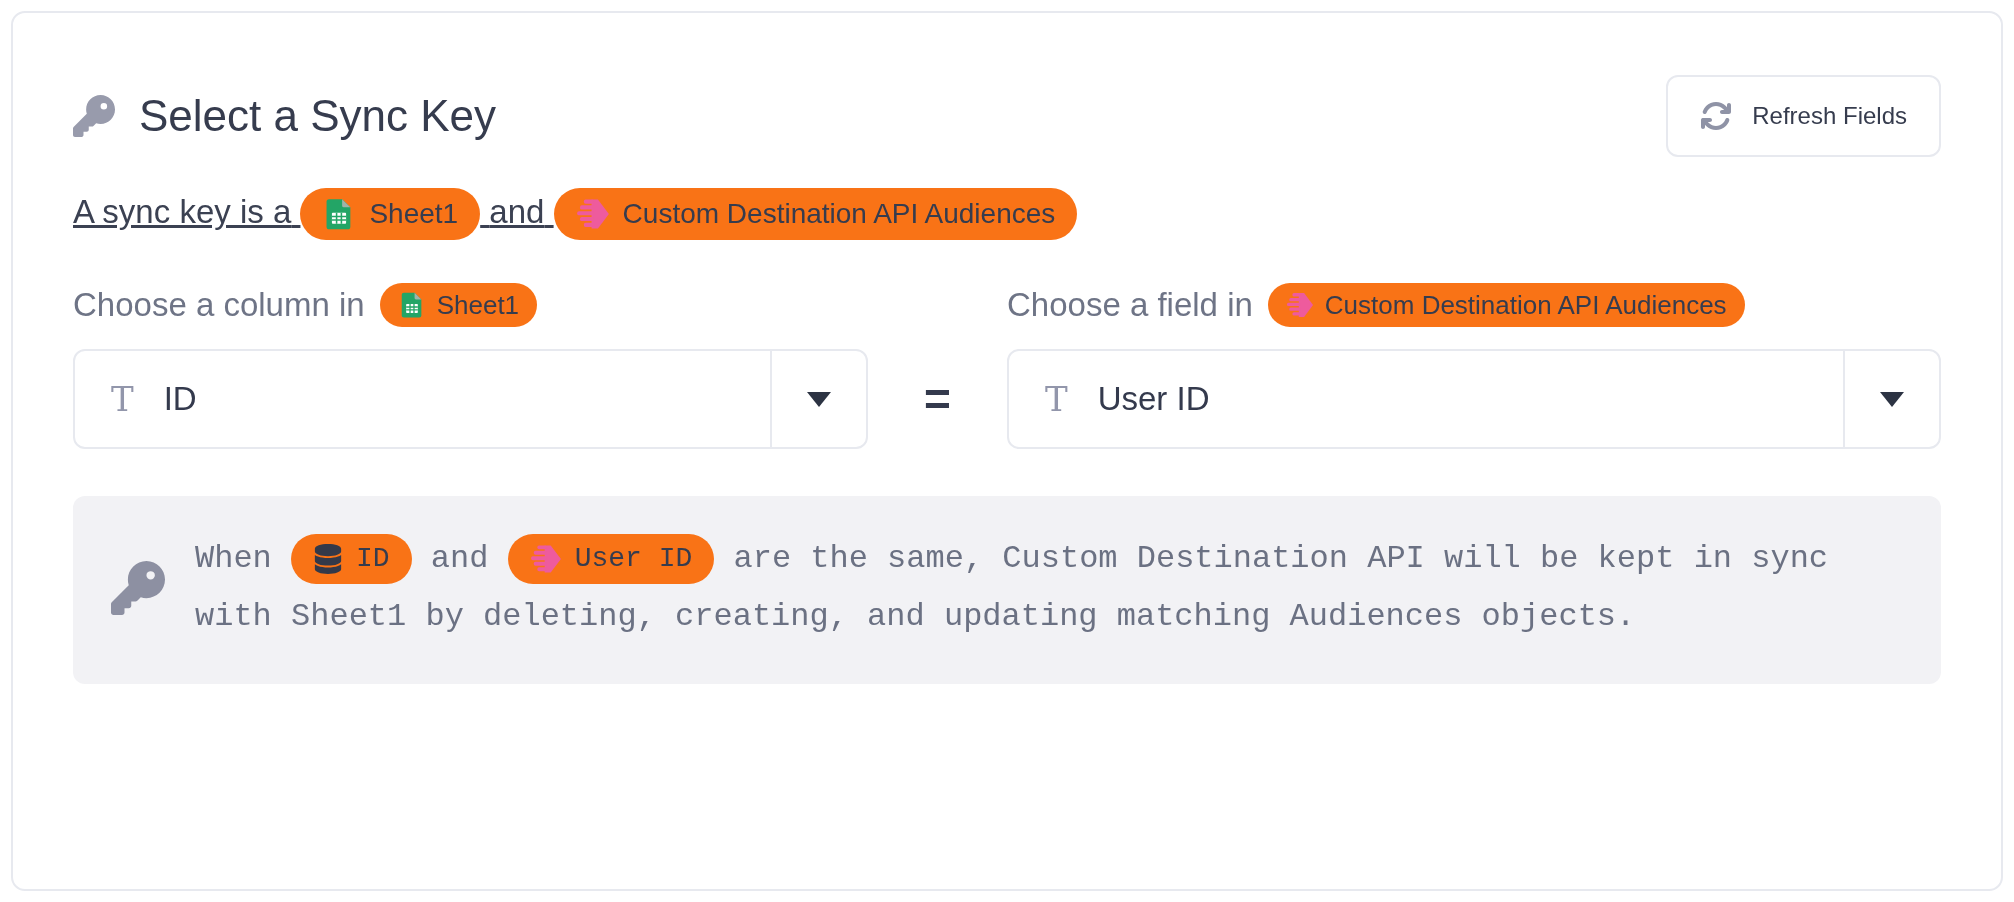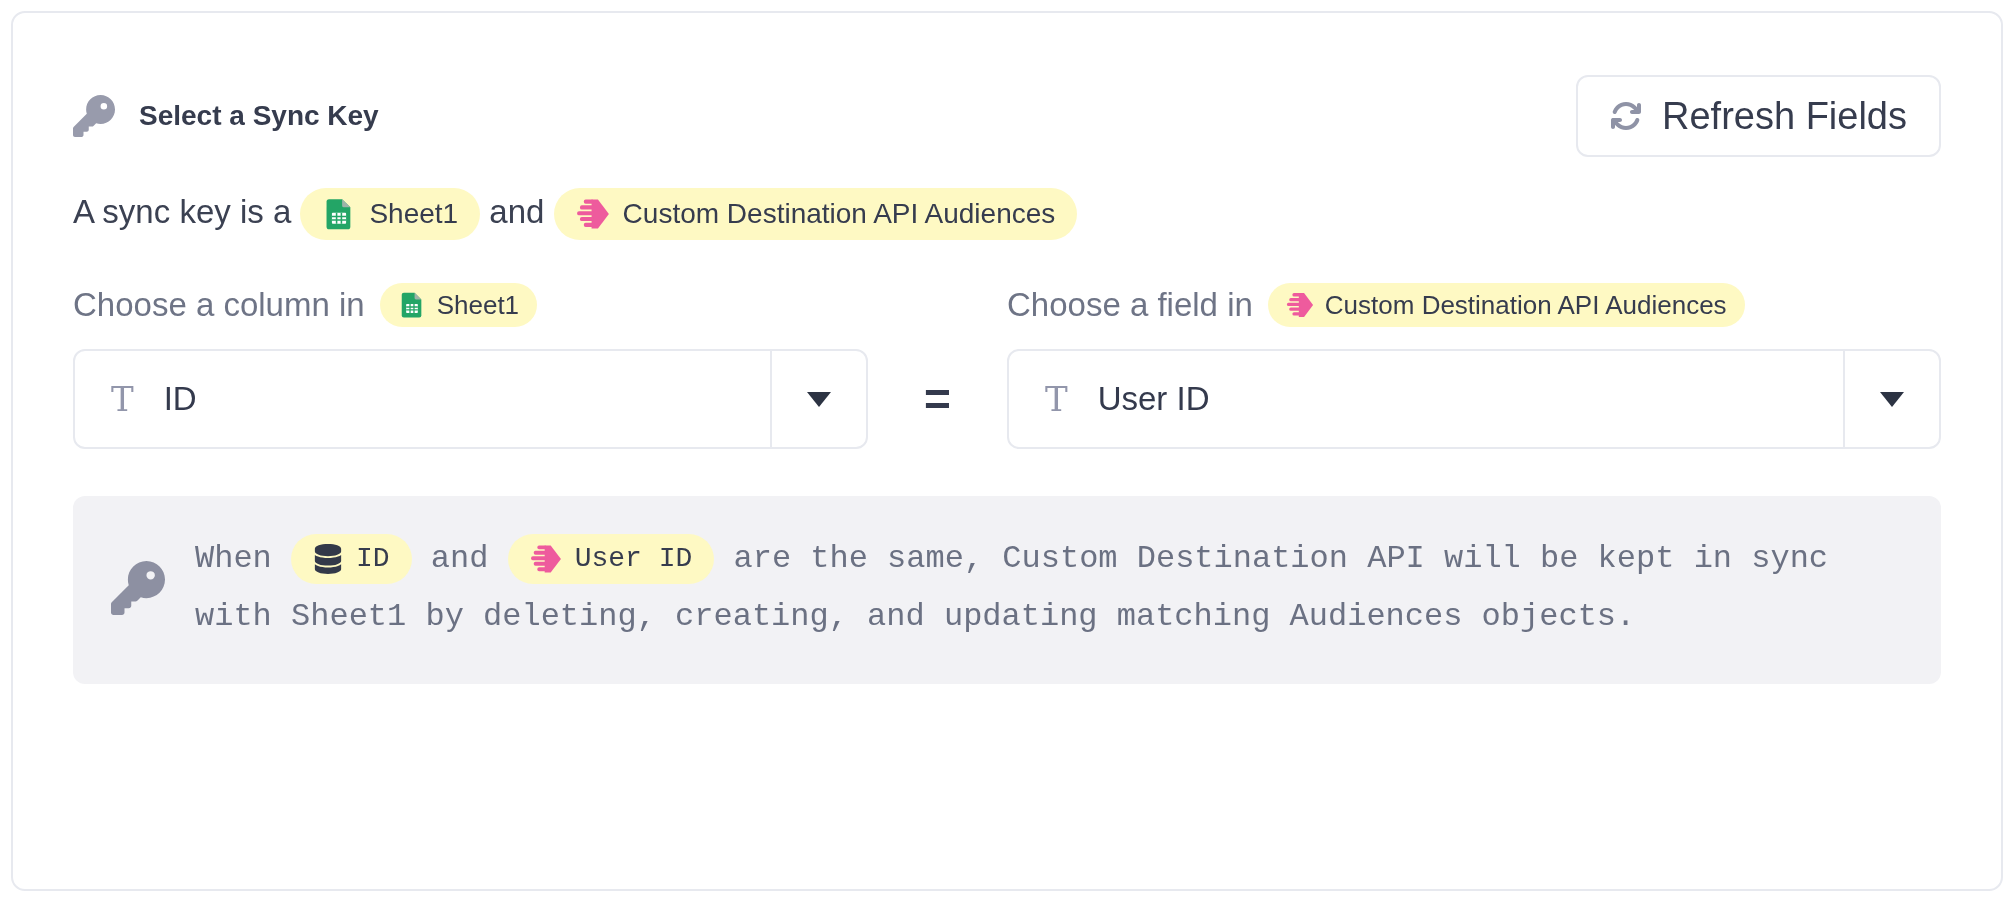--- a/index.html
+++ b/index.html
@@ -18,51 +18,51 @@
   
   .header-row {
     display: flex;
     justify-content: space-between;
     align-items: center;
   }
   .heading {
     display: flex;
     align-items: center;
     gap: 24px;
-    font-size: 28px;
-    font-weight: 700;
+    font-size: 44px;
+    font-weight: 400;
     color: #363c4e;
   }
   .heading .key-svg { width: 42px; height: 42px; fill: #989bac; }
   .refresh-btn {
     display: flex;
     align-items: center;
     gap: 20px;
     height: 82px;
     padding: 0 32px;
     background: #ffffff;
     border: 2px solid #e7e9ef;
     border-radius: 12px;
-    font-size: 38px;
+    font-size: 24px;
     color: #363c4e;
     font-family: inherit;
     cursor: pointer;
     margin-left: 16px;
   }
   .refresh-btn .refresh-svg { width: 32px; height: 32px; fill: #8f93a6; }
 
   
   .description { margin-top: 26px; font-size: 33px; line-height: 58px; color: #3b4152; }
-  .description p { margin: 0; }
+  .description p { margin: 0; text-decoration: underline; }
 
   .badge {
     display: inline-flex;
     align-items: center;
     gap: 13px;
-    background: #fef9c3;
+    background: #f97316;
     border-radius: 999px;
     padding: 0 22px;
     height: 52px;
     font-size: 28px;
     color: #363c4e;
     vertical-align: middle;
     white-space: nowrap;
   }
   .badge svg { flex: 0 0 auto; }
 

